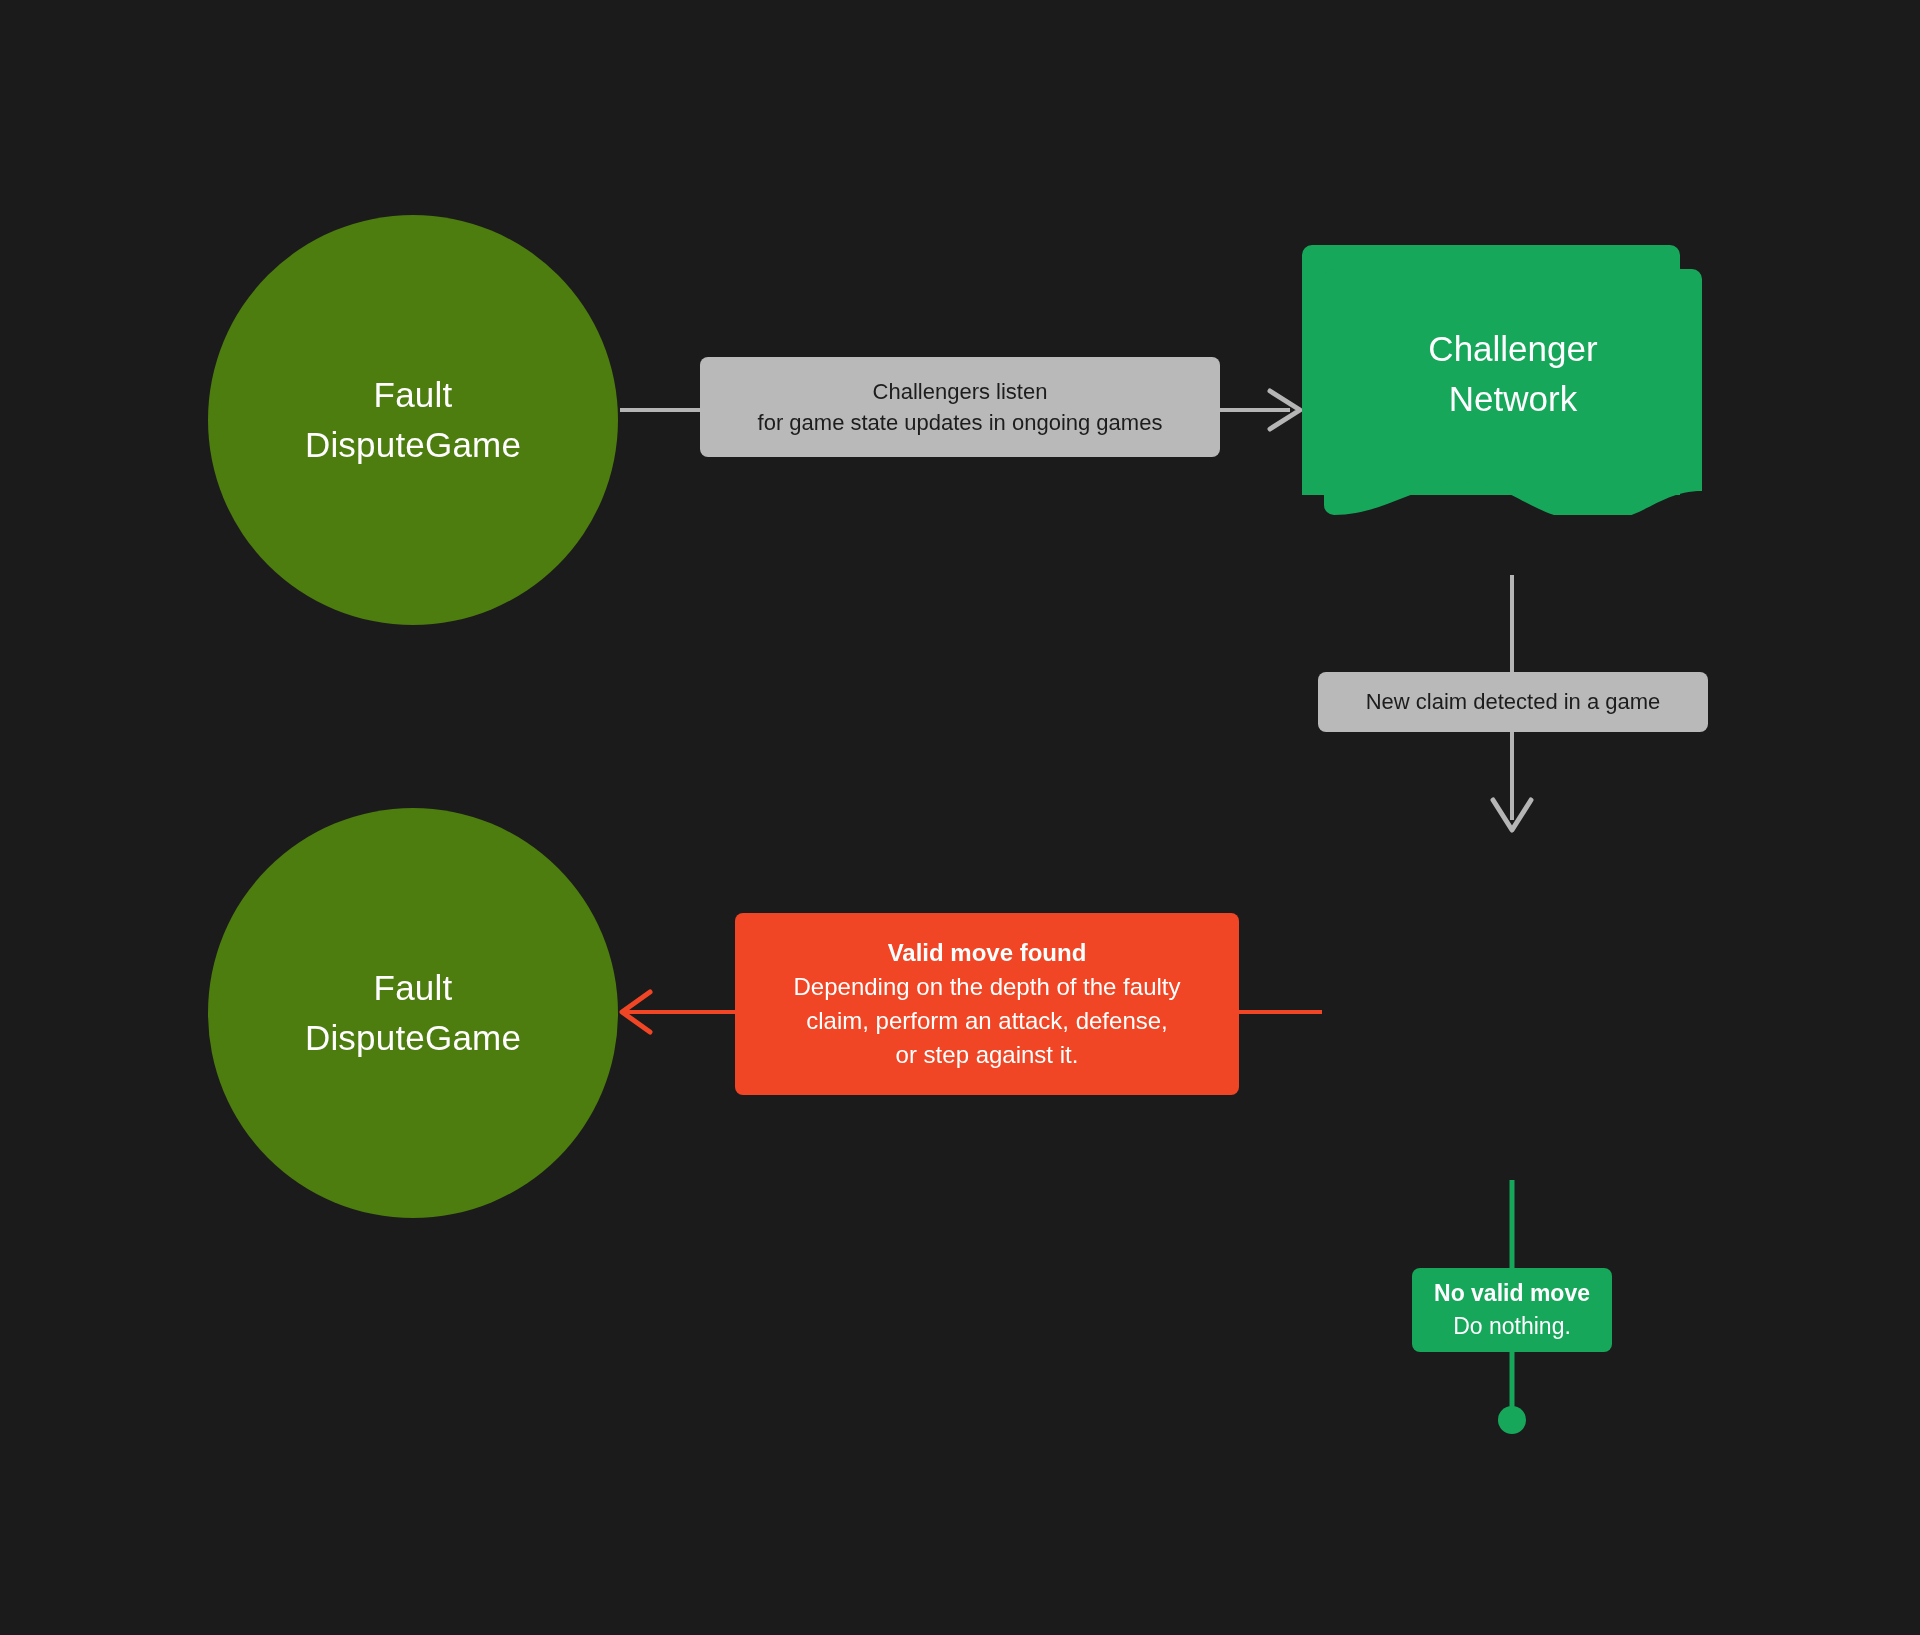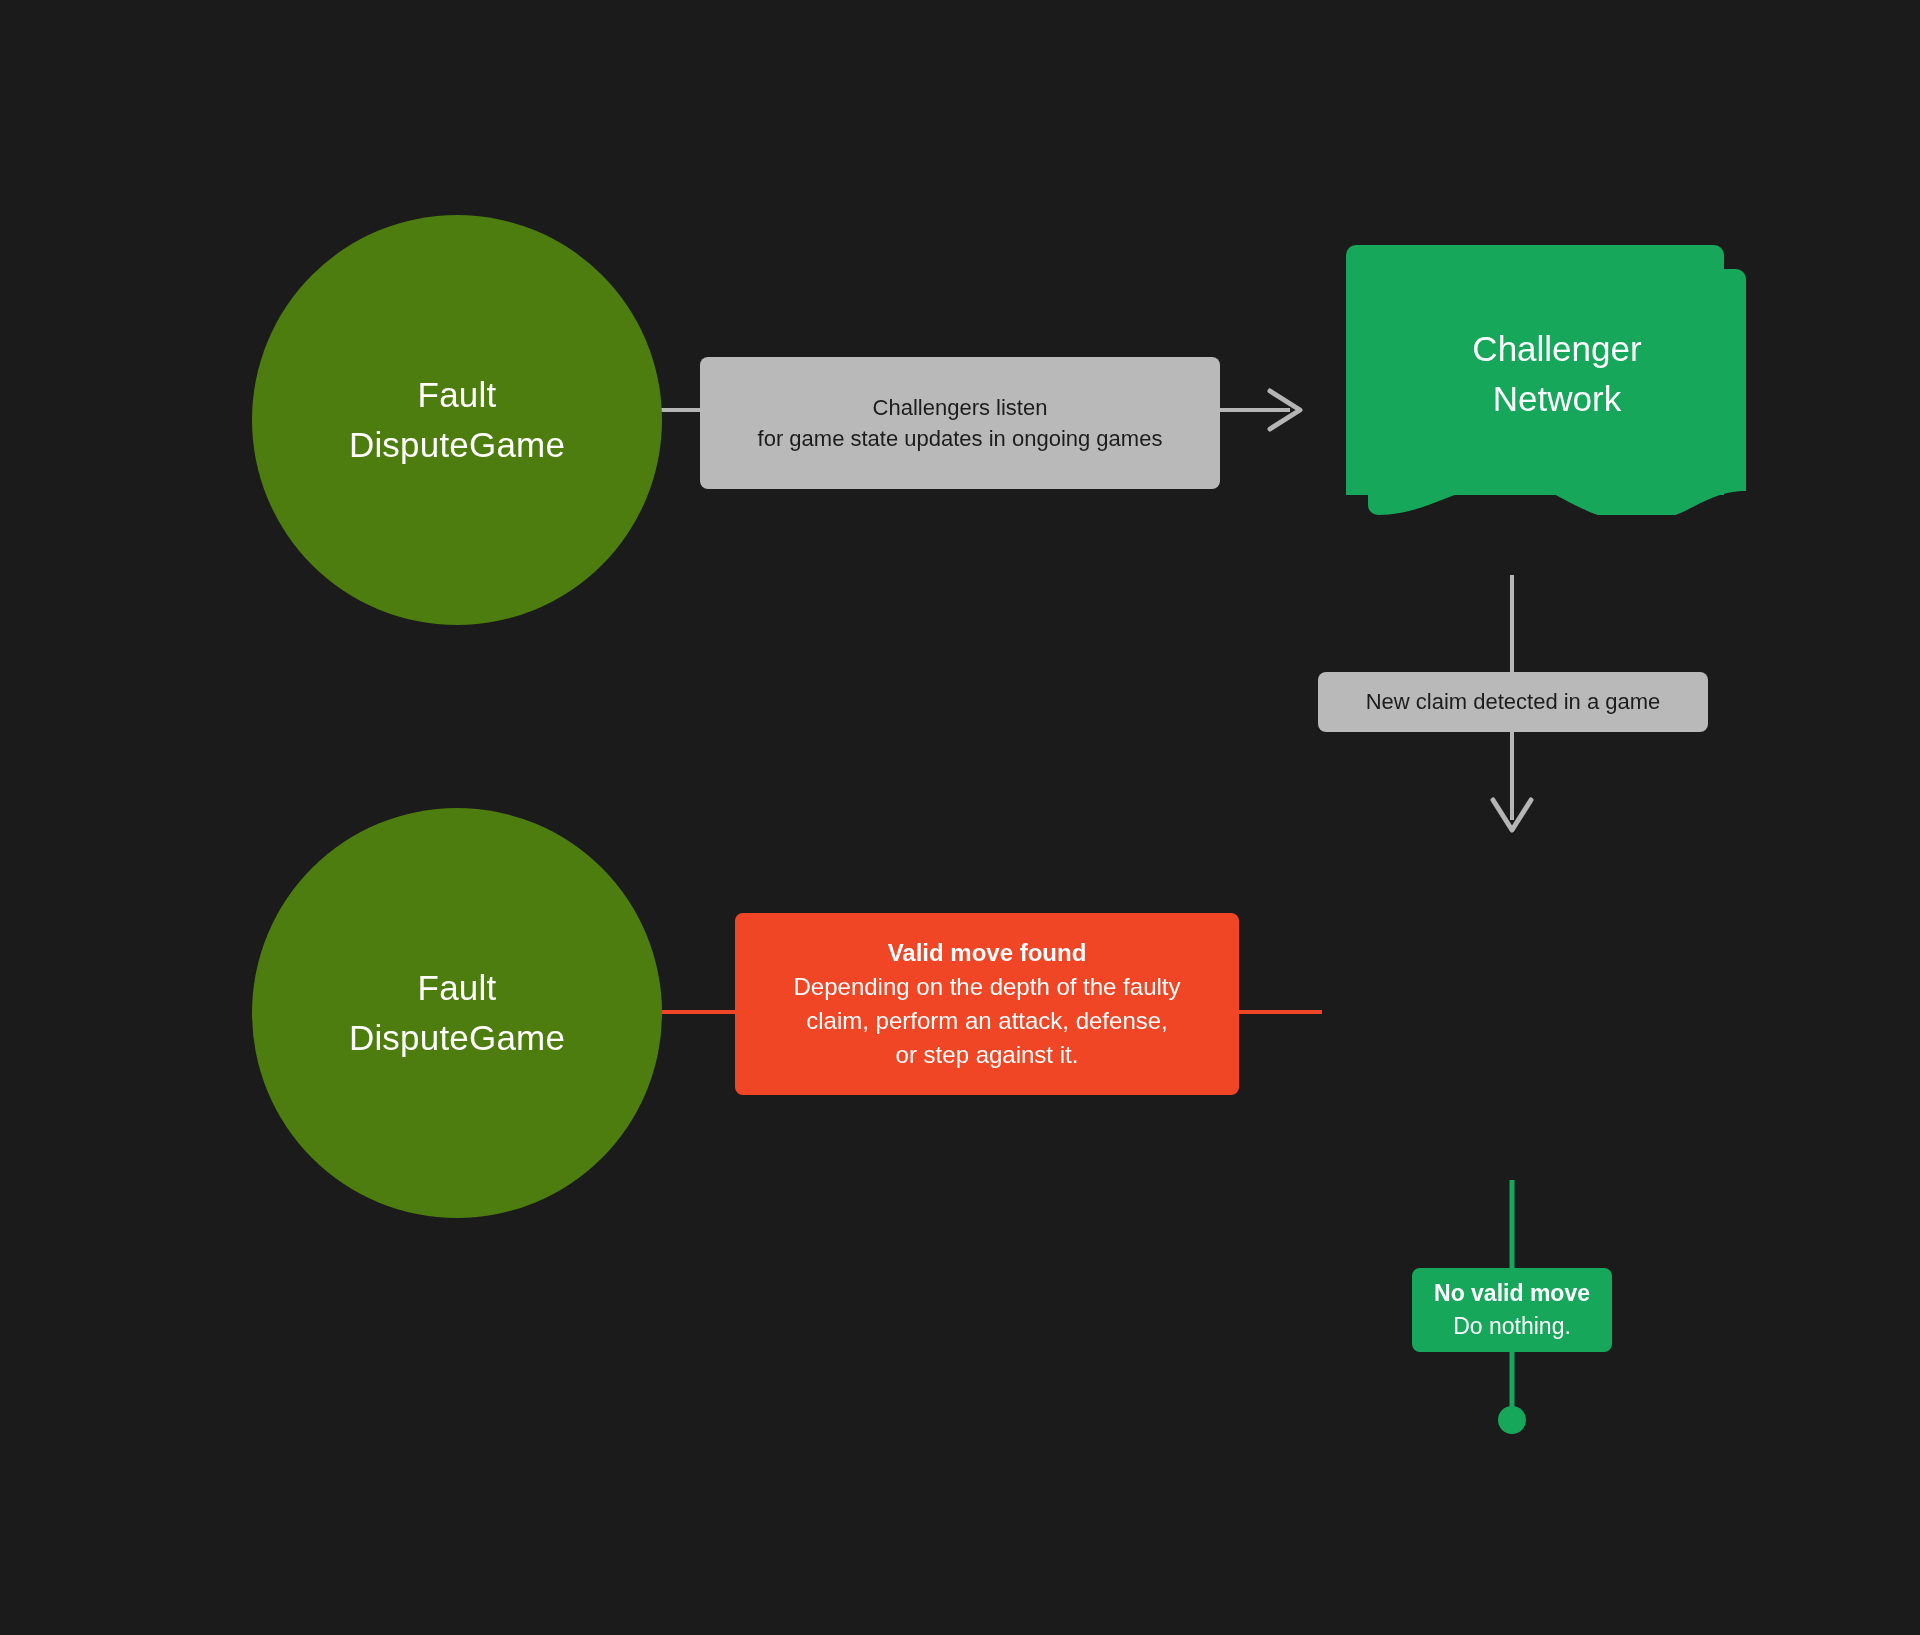--- a/index.html
+++ b/index.html
@@ -31,21 +31,20 @@
   }
 
   
   .node {
     position: absolute;
     display: flex;
     align-items: center;
     justify-content: center;
     text-align: center;
     box-sizing: border-box;
-    margin-left: 44px;
   }
 
   .node-circle {
     border-radius: 50%;
     background: #4d7c0f;
     color: #ffffff;
     font-size: 35px;
     line-height: 1.42;
     letter-spacing: 0.2px;
   }
@@ -171,21 +170,21 @@
     </g>
   </svg>
 
   <div class="node node-circle" style="left:208px; top:215px; width:410px; height:410px;">
     <div>
       <span>Fault</span><br>
       <span>DisputeGame</span>
     </div>
   </div>
 
-  <div class="edge-label gray" style="left:700px; top:357px; width:520px; height:132px;text-align:center;">
+  <div class="edge-label gray" style="left:700px; top:357px; width:520px; height:100px;text-align:center;">
     <span class="ln">Challengers listen</span>
     <span class="ln">for game state updates in ongoing games</span>
   </div>
 
   <div class="node node-docs" style="left:1302px; top:245px; width:400px; height:320px;">
     <div class="docs-back"></div>
     <div class="docs-front">
       <svg viewBox="0 0 378 246" xmlns="http://www.w3.org/2000/svg">
         <path d="M10,0 H368 A10,10 0 0 1 378,10 V222
                  C 330,222 318,258 258,252

